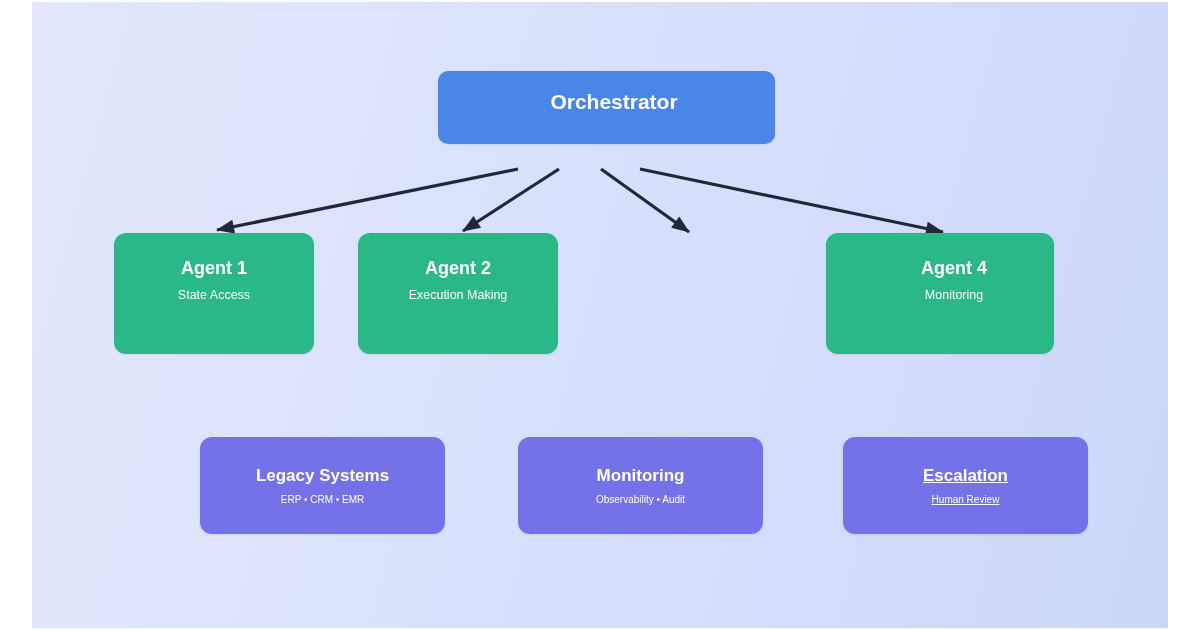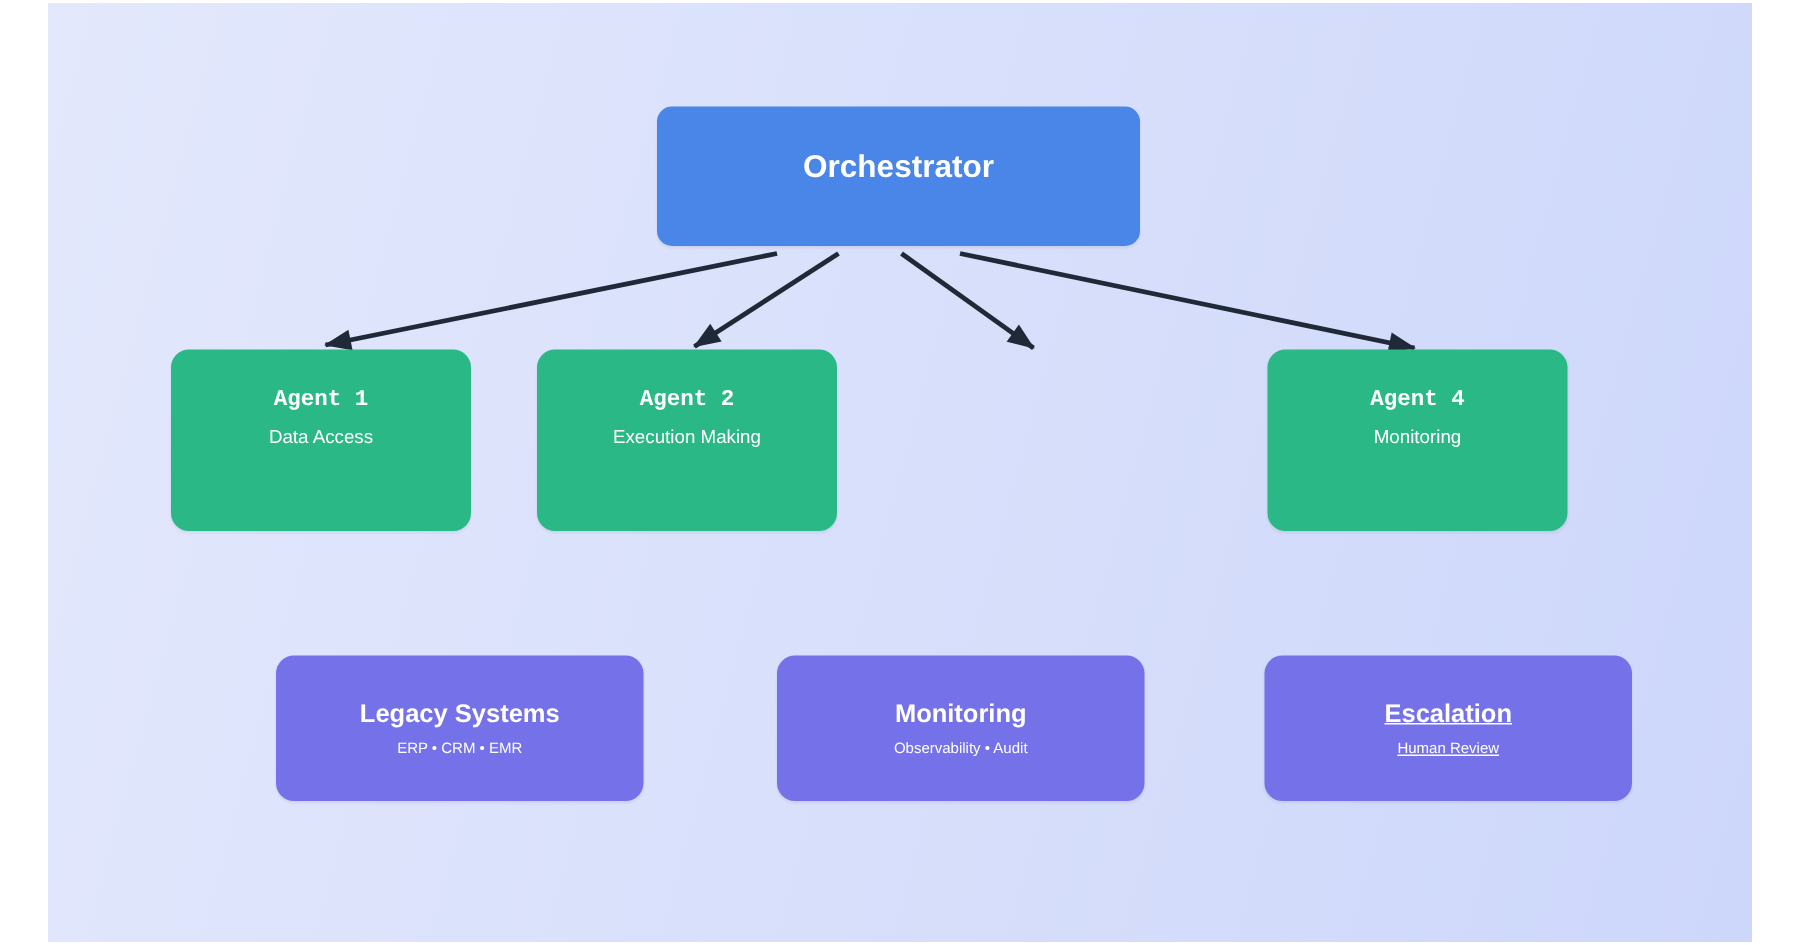--- a/index.html
+++ b/index.html
@@ -44,54 +44,55 @@
     align-items: center;
     text-align: center;
     color: var(--node-text, #ffffff);
     box-shadow: 0 1px 2px rgba(20, 30, 60, 0.08);
   }
   .node .title { font-weight: bold; }
   .orchestrator {
     left: 438px;
     top: 71px;
     width: 322px;
-    height: 93px;
+    height: 73px;
     justify-content: center;
     background: var(--orchestrator-fill, #4a86e8);
     border-radius: 10px;
+    padding-left: 15px;
   }
   .orchestrator .title { font-size: 21px; margin-bottom: 12px; }
   .orchestrator .subtitle { font-size: 13.5px; }
   .agent {
     top: 233px;
     width: 200px;
     height: 121px;
     padding-top: 25px;
     box-sizing: content-box;
     height: 96px; 
     background: var(--agent-fill, #2ab886);
     border-radius: 12px;
   }
-  .agent .title { font-size: 15px; margin-bottom: 9px; font-family: Liberation Mono, monospace; }
+  .agent .title { font-size: 18px; margin-bottom: 9px; }
   .agent .subtitle { font-size: 12.5px; }
   .agent-1 { left: 114px; }
   .agent-2 { left: 358px; }
   .agent-3 { left: 602px; }
-  .agent-4 { left: 845px; }
+  .agent-4 { left: 826px; padding-left: 28px; }
   .system {
     top: 437px;
     width: 245px;
     height: 97px;
     justify-content: center;
     background: var(--system-fill, #7471e9);
     border-radius: 12px;
   }
   .system .title { font-size: 17px; margin-bottom: 8px; }
   .system .subtitle { font-size: 10px; }
-  .system-1 { left: 184px; }
+  .system-1 { left: 200px; }
   .system-2 { left: 518px; }
   .system-3 { left: 843px; text-decoration: underline; }
 </style>
 </head>
 <body style="background: rgb(255, 255, 255);">
 
 <div class="page">
 
   <div class="bg" style="background: linear-gradient(105deg, rgb(227, 232, 252), rgb(205, 215, 250));"></div>
 
@@ -106,21 +107,21 @@
     <line x1="601" y1="169" x2="689" y2="232" marker-end="url(#ah)"></line>
     <line x1="640" y1="169" x2="943" y2="232" marker-end="url(#ah)"></line>
   </svg>
 
   <div class="node orchestrator">
     <div class="title">Orchestrator</div>
   </div>
 
   <div class="node agent agent-1">
     <div class="title">Agent 1</div>
-    <div class="subtitle">Data Access</div>
+    <div class="subtitle">State Access</div>
   </div>
   <div class="node agent agent-2">
     <div class="title">Agent 2</div>
     <div class="subtitle">Execution Making</div>
   </div>
   <div class="node agent agent-4">
     <div class="title">Agent 4</div>
     <div class="subtitle">Monitoring</div>
   </div>
 

